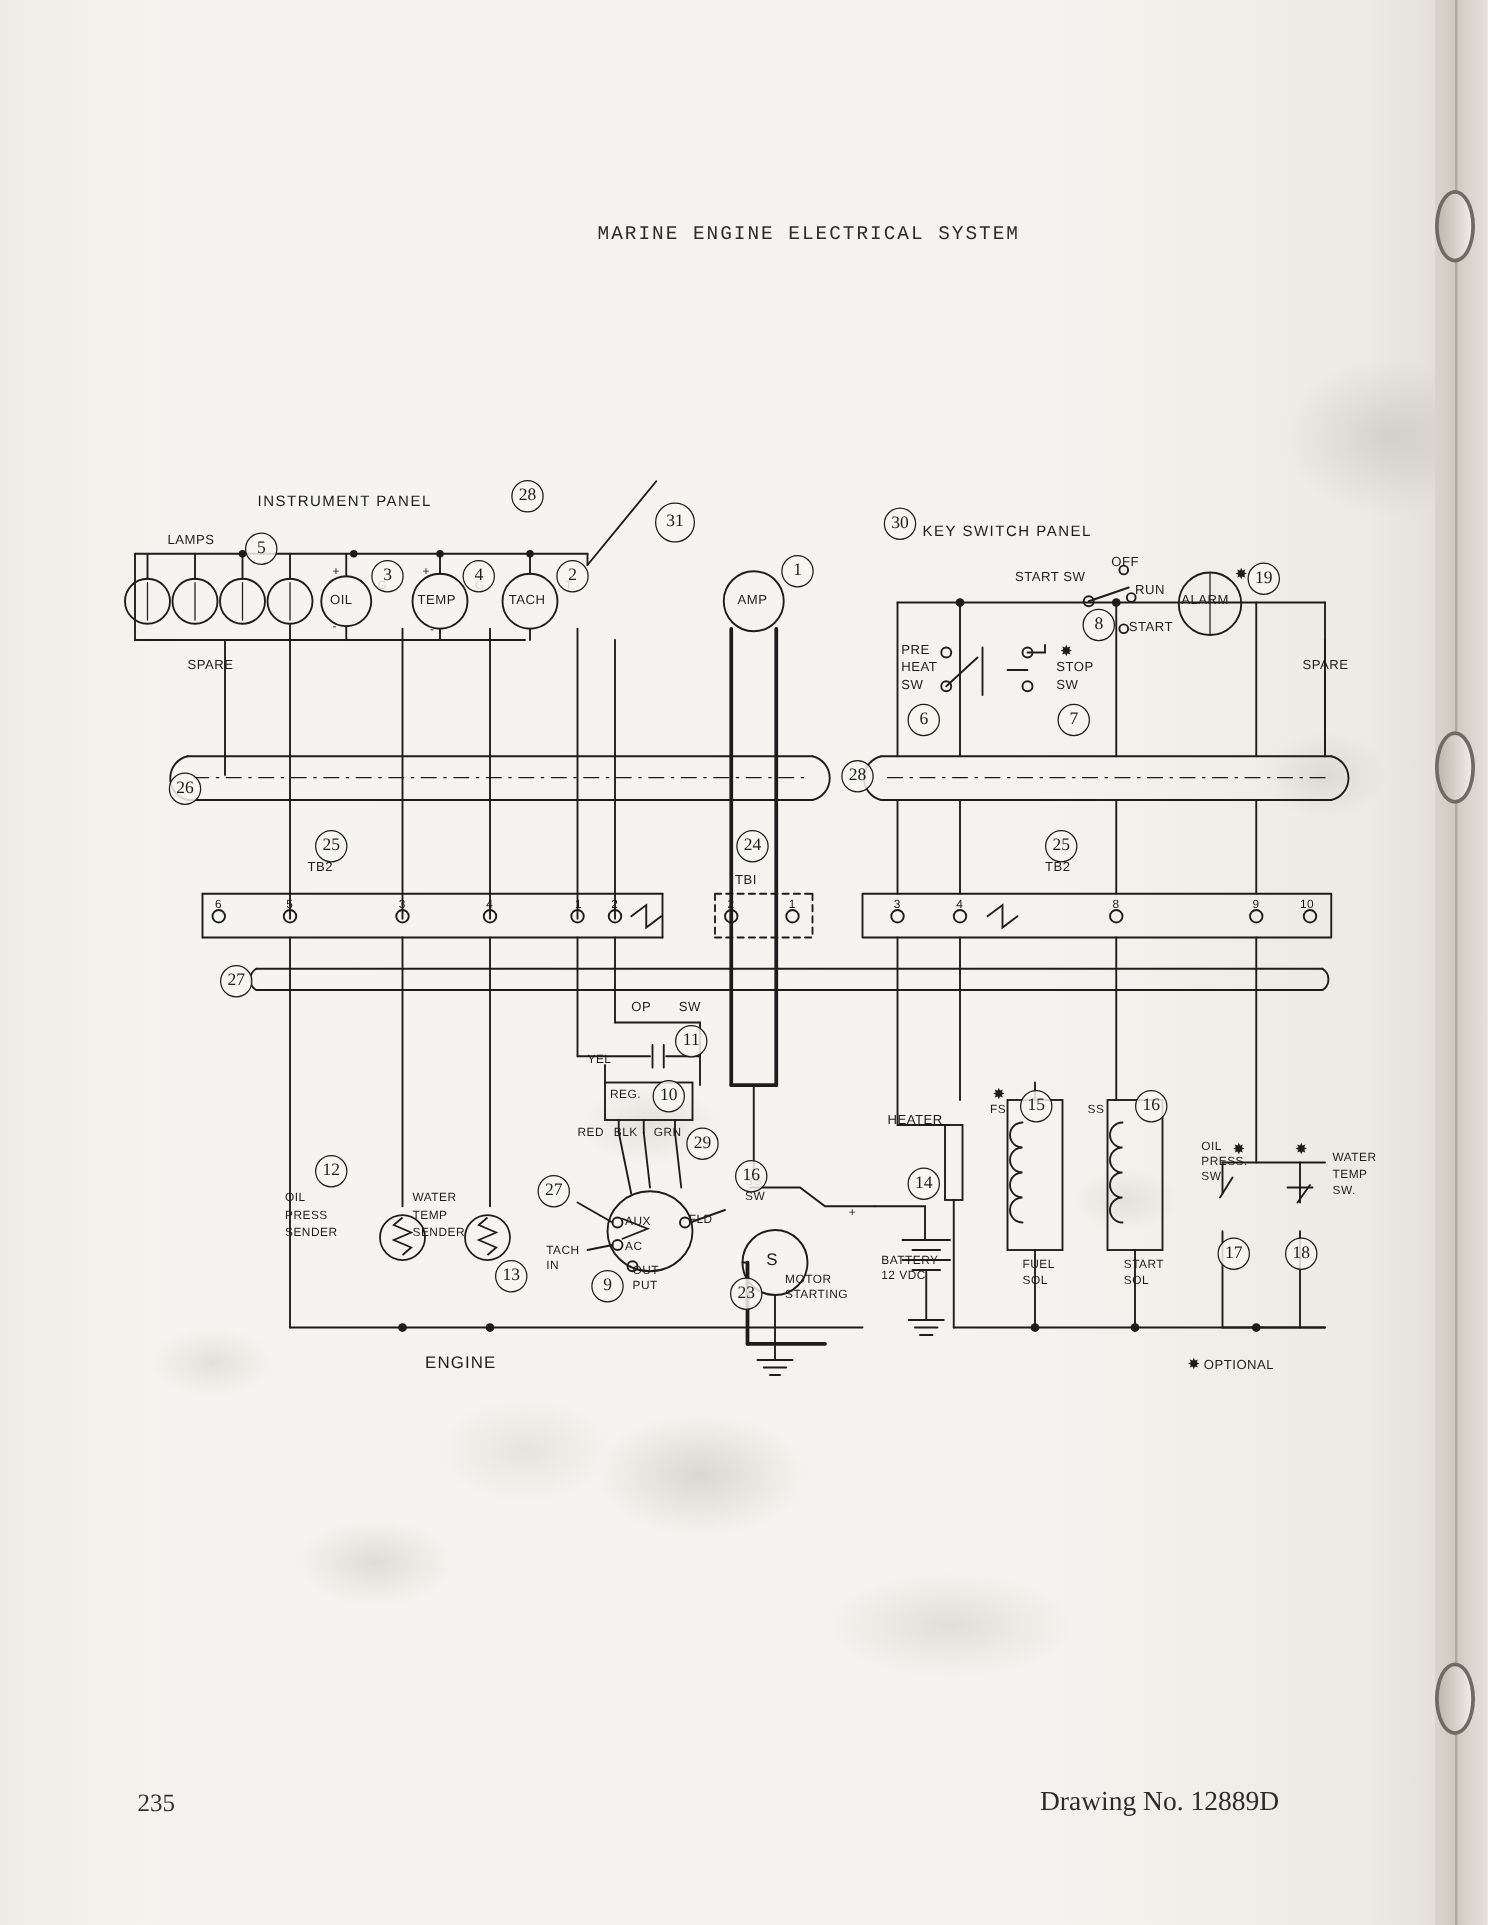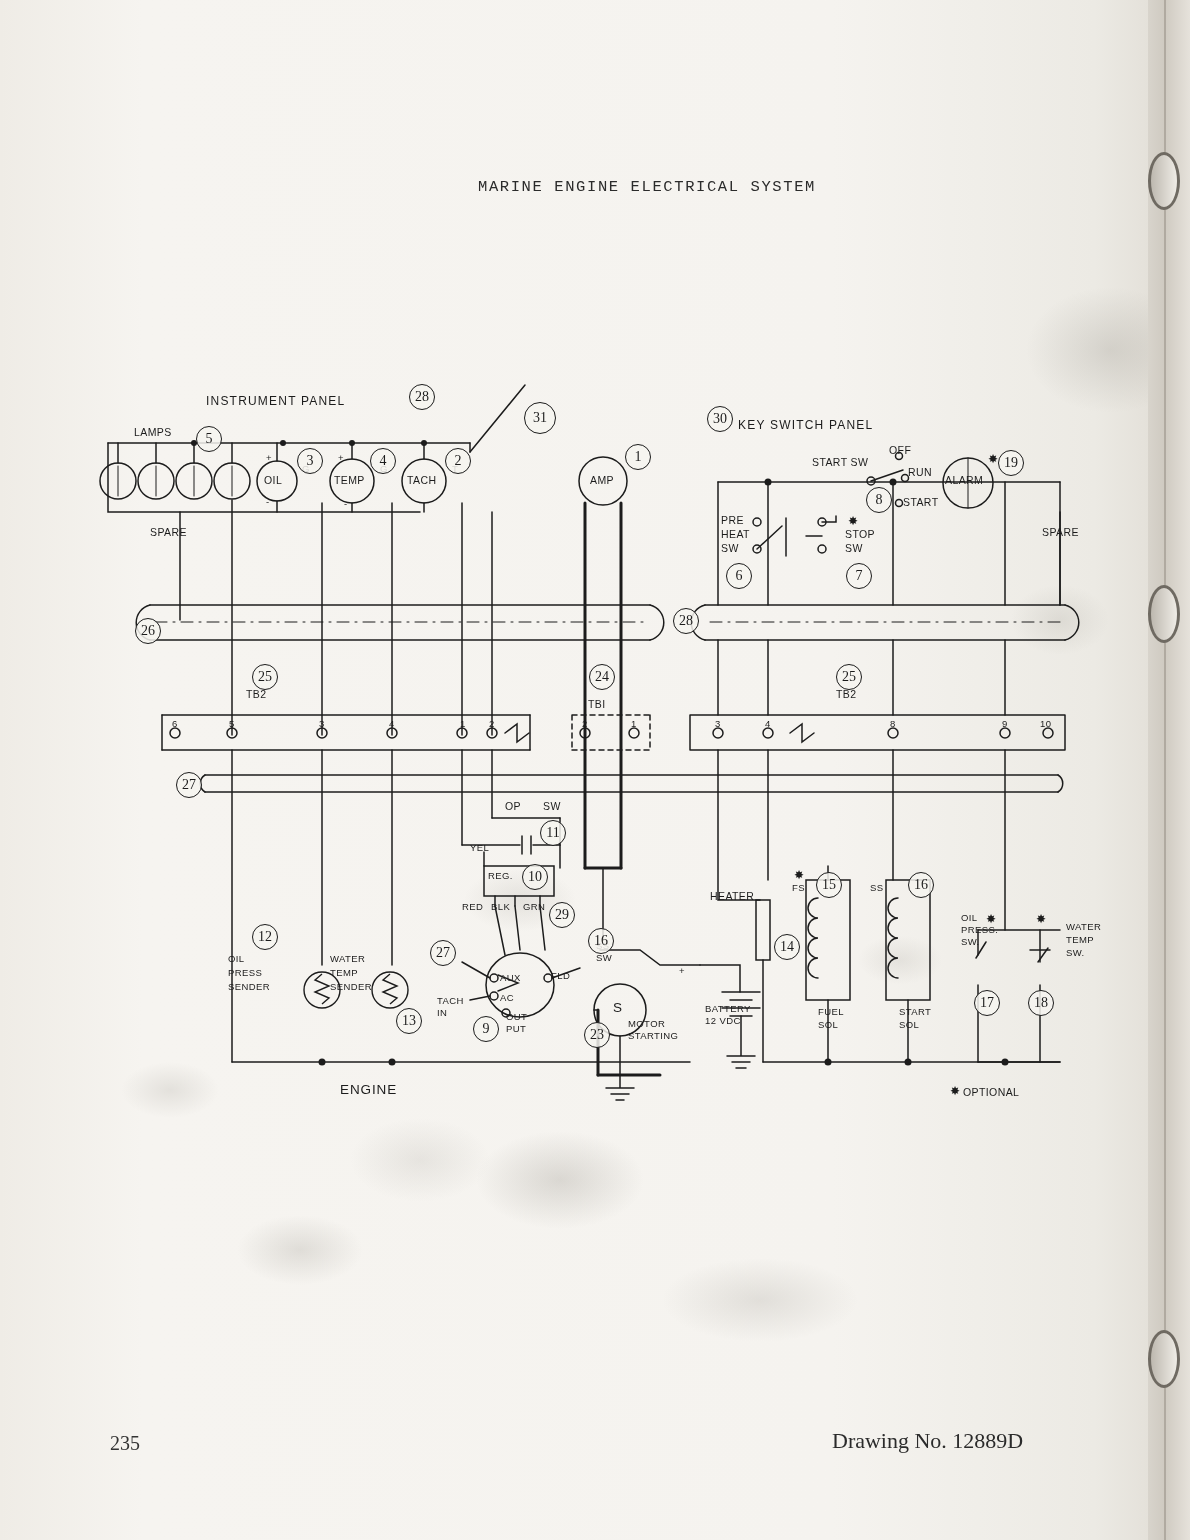--- a/index.html
+++ b/index.html
@@ -397,20 +397,20 @@
 <div class="callout" style="left:836px;top:664px;">25</div>
 <div class="callout" style="left:540px;top:820px;">11</div>
 <div class="callout" style="left:522px;top:864px;">10</div>
 <div class="callout" style="left:549px;top:902px;">29</div>
 <div class="callout" style="left:430px;top:940px;">27</div>
 <div class="callout" style="left:473px;top:1016px;">9</div>
 <div class="callout" style="left:252px;top:924px;">12</div>
 <div class="callout" style="left:396px;top:1008px;">13</div>
 <div class="callout" style="left:588px;top:928px;">16</div>
 <div class="callout" style="left:584px;top:1022px;">23</div>
-<div class="callout" style="left:726px;top:934px;margin-left:48px;">14</div>
+<div class="callout" style="left:726px;top:934px;">14</div>
 <div class="callout" style="left:816px;top:872px;font-family:Liberation Serif, serif;">15</div>
 <div class="callout" style="left:908px;top:872px;">16</div>
 <div class="callout" style="left:974px;top:990px;">17</div>
 <div class="callout" style="left:1028px;top:990px;">18</div>
 
 <div class="page-num">235</div>
 <div class="drawing-no">Drawing No. 12889D</div>
 
 </body></html>

